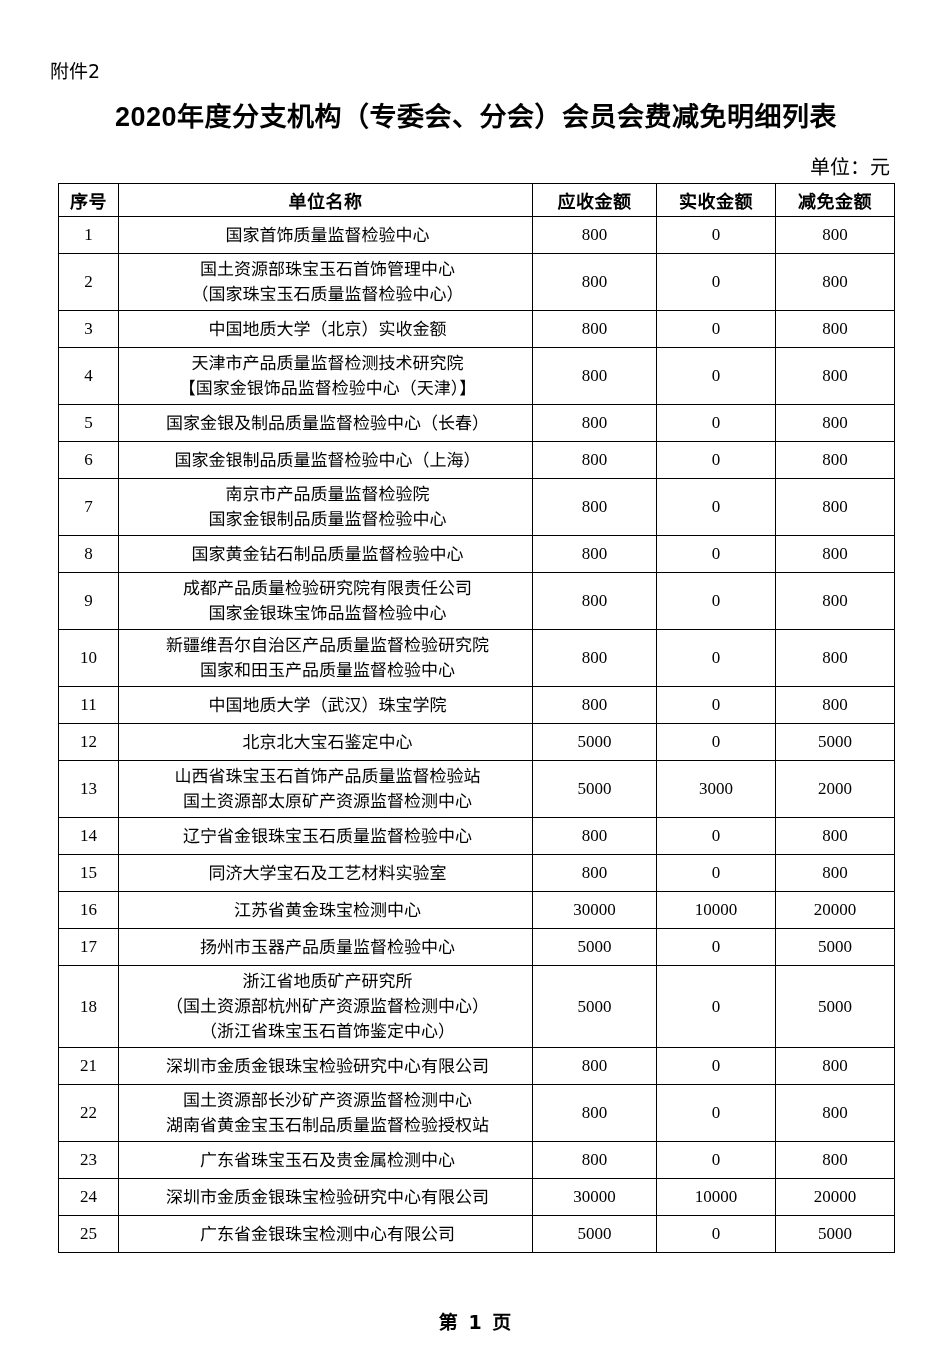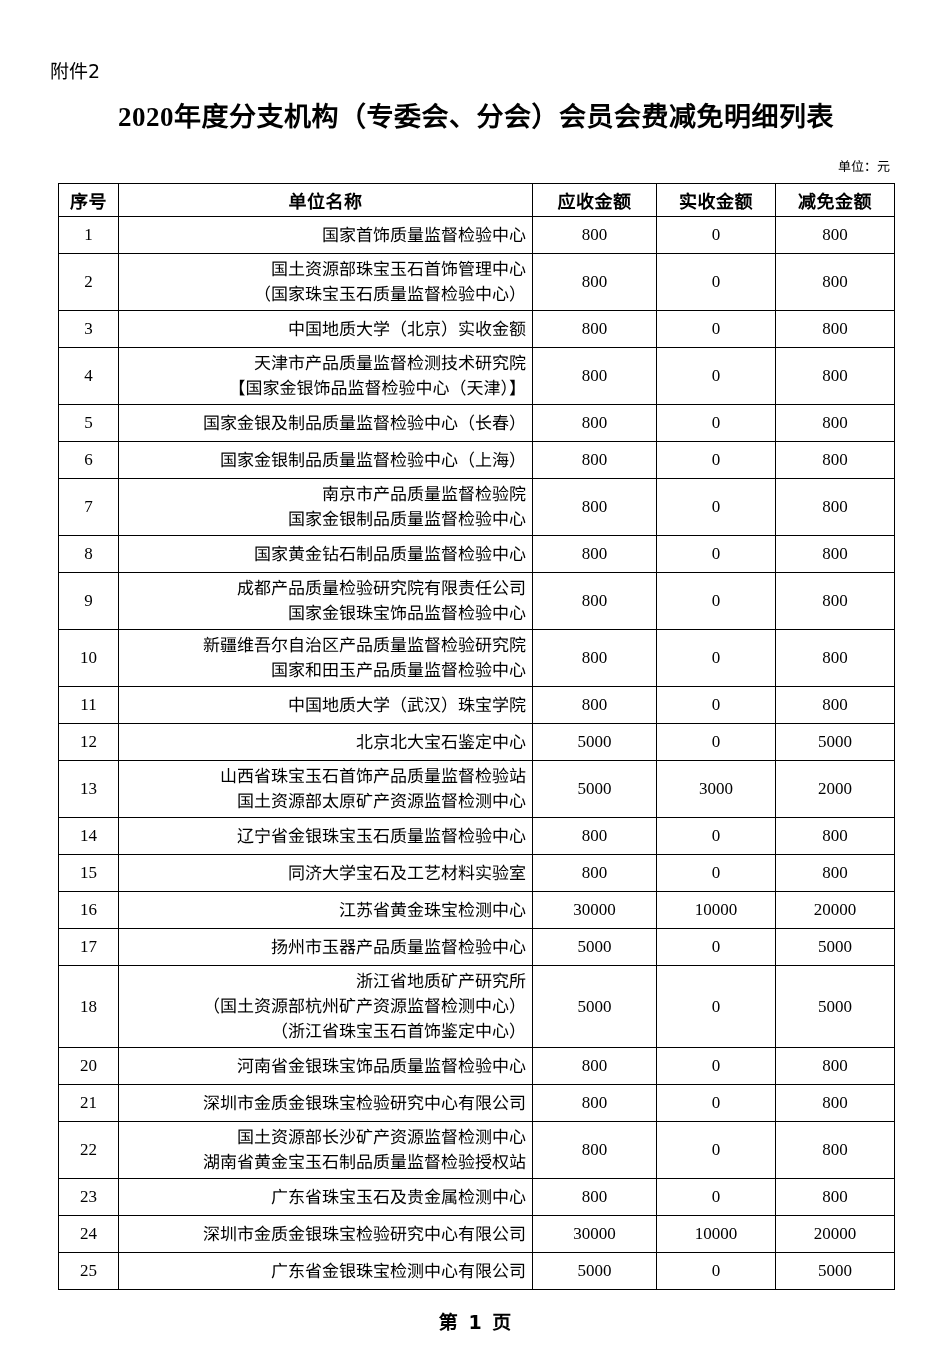--- a/index.html
+++ b/index.html
@@ -33,29 +33,29 @@
   }
   .doc-title {
     position: absolute;
     left: 0;
     top: 98px;
     width: 952px;
     text-align: center;
     font-size: 27px;
     line-height: 38px;
     font-weight: bold;
-    font-family: Liberation Serif, serif;
+    font-family: Liberation Sans, sans-serif;
     letter-spacing: 0.5px;
     color: #000;
   }
   .unit-note {
     position: absolute;
     right: 62px;
     top: 155px;
-    font-size: 13px;
+    font-size: 20px;
     line-height: 24px;
     font-family: "DejaVu Sans", "Liberation Sans", sans-serif;
     color: #000;
   }
   .table-wrap {
     position: absolute;
     left: 58px;
     top: 183px;
     width: 836px;
   }
@@ -85,21 +85,21 @@
     font-weight: bold;
     text-align: center;
     letter-spacing: 0.5px;
   }
   table.fee-table td.seq {
     text-align: center;
     font-size: 17px;
     font-family: "Liberation Serif", "DejaVu Serif", serif;
   }
   table.fee-table td.name {
-    text-align: right;
+    text-align: center;
     font-size: 17px;
     line-height: 25px;
     padding: 3px 6px 3px 10px;
   }
   table.fee-table td.num {
     text-align: center;
     font-size: 17px;
     font-family: "Liberation Serif", "DejaVu Serif", serif;
   }
   table.fee-table tr.lines-1 td { height: 30px; }
@@ -314,29 +314,20 @@
             <td class="name">
               <span class="name-line">浙江省地质矿产研究所</span>
               <span class="name-line">（国土资源部杭州矿产资源监督检测中心）</span>
               <span class="name-line">（浙江省珠宝玉石首饰鉴定中心）</span>
             </td>
             <td class="num">5000</td>
             <td class="num">0</td>
             <td class="num">5000</td>
           </tr>
           <tr class="lines-1">
-            <td class="seq">20</td>
-            <td class="name">
-              <span class="name-line">河南省金银珠宝饰品质量监督检验中心</span>
-            </td>
-            <td class="num">800</td>
-            <td class="num">0</td>
-            <td class="num">800</td>
-          </tr>
-          <tr class="lines-1">
             <td class="seq">21</td>
             <td class="name">
               <span class="name-line">深圳市金质金银珠宝检验研究中心有限公司</span>
             </td>
             <td class="num">800</td>
             <td class="num">0</td>
             <td class="num">800</td>
           </tr>
           <tr class="lines-2">
             <td class="seq">22</td>

